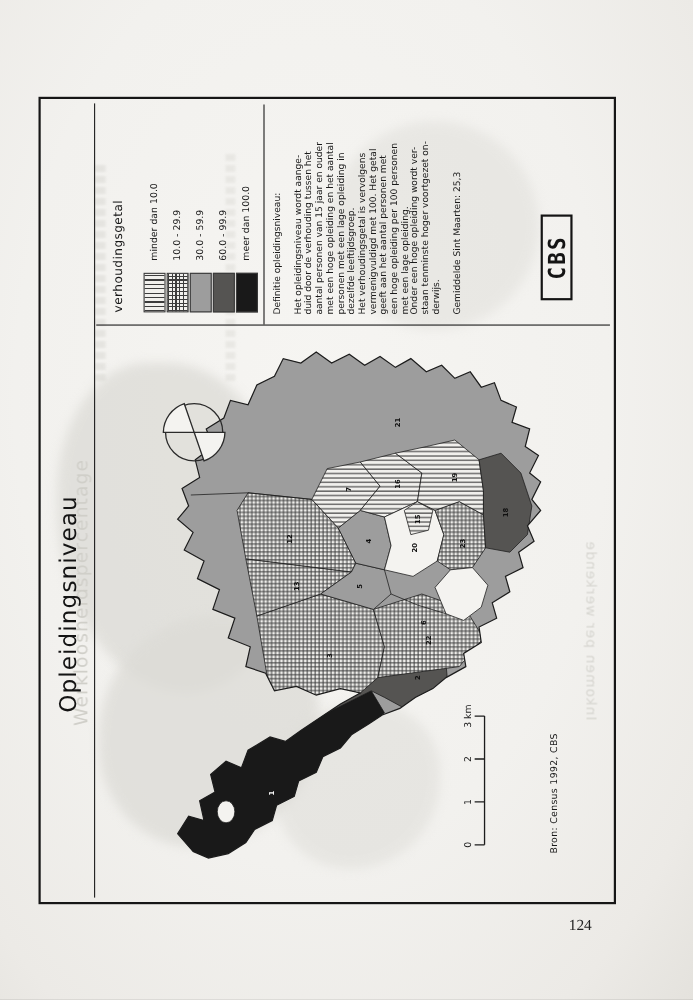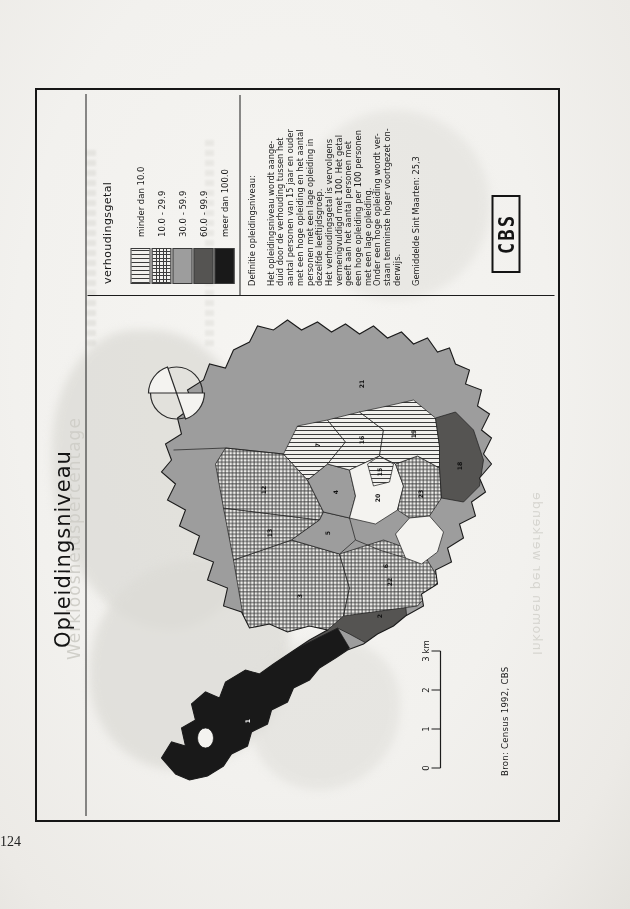--- a/index.html
+++ b/index.html
@@ -61,21 +61,21 @@
   .cbs-logo span{font-family:"DejaVu Sans Mono",monospace;font-weight:bold;font-size:19px;
                  letter-spacing:2px;transform:scaleY(1.12);color:#141414;}
 
   
   .map-panel{position:absolute;left:0;top:0;width:520px;height:467px;}
   .map-svg{position:absolute;left:0;top:0;}
   .compass{position:absolute;left:392px;top:58px;}
   .scalebar{position:absolute;left:44px;top:332px;}
   .source{position:absolute;left:40px;top:412px;font-size:8.5px;letter-spacing:.3px;color:#1a1a1a;}
 
-  .page-number{position:absolute;left:0;top:834px;width:538px;text-align:left;z-index:3;
+  .page-number{position:absolute;left:0;top:834px;width:538px;text-align:right;z-index:3;
                font-family:"Liberation Serif","DejaVu Serif",serif;font-size:14px;color:#222;}
 </style>
 </head>
 <body>
 
 <div class="paper"></div>
 
 <div class="ghost ghost-blob gb1"></div>
 <div class="ghost ghost-blob gb2"></div>
 <div class="ghost ghost-blob gb3"></div>

